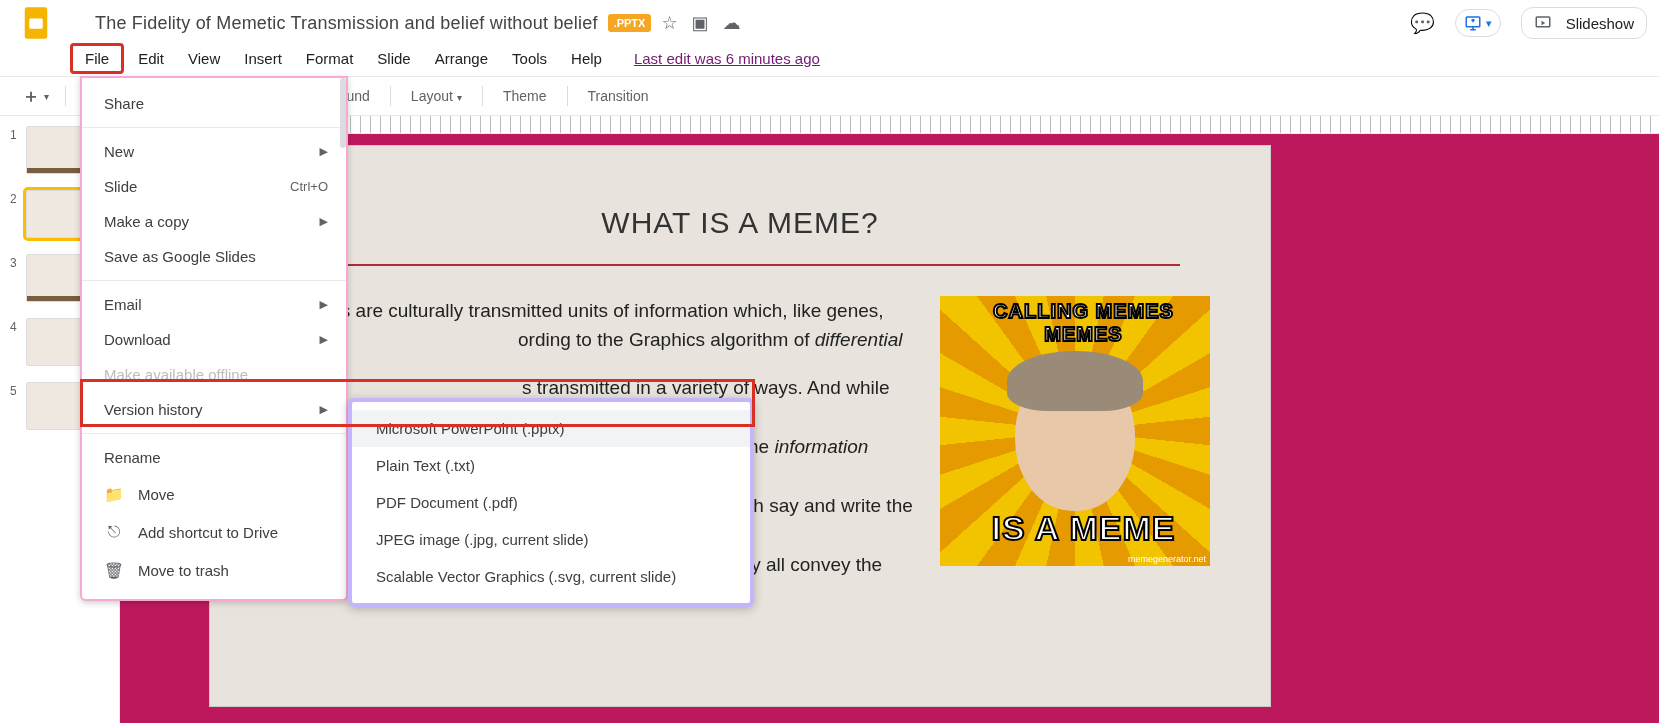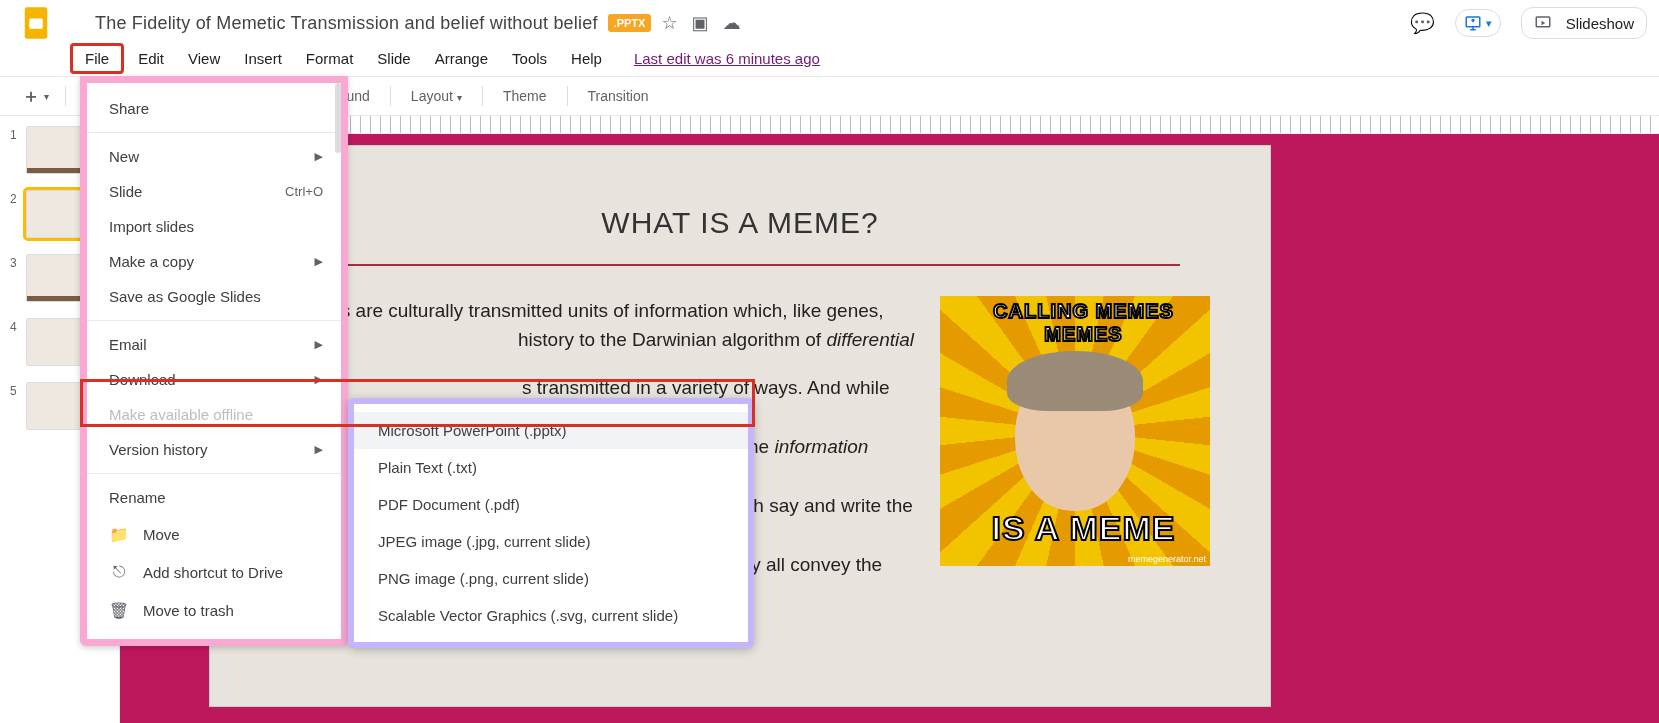--- a/index.html
+++ b/index.html
@@ -54,33 +54,33 @@
   .meme-img { width:270px; height:270px; position:relative; background:#f2c400; overflow:hidden; font-family:Impact,"Arial Black",sans-serif; color:#fff; text-align:center; }
   .rays { position:absolute; inset:0; background: repeating-conic-gradient(#f2c400 0deg 12deg,#e59b00 12deg 24deg); }
   .face { position:absolute; left:50%; top:52%; transform:translate(-50%,-50%); width:120px; height:150px; background:#e8c8a8; border-radius:50% 50% 48% 48%; }
   .hair { position:absolute; top:-10px; left:-8px; right:-8px; height:60px; background:#9a8a78; border-radius:50% 50% 30% 30%; }
   .meme-top,.meme-bot { position:absolute; left:17px; right:0; font-size:22px; letter-spacing:1px; -webkit-text-stroke:2px #000; font-weight:bold; }
   .meme-top { top:4px; font-size:20px; }
   .meme-bot { bottom:18px; font-size:34px; }
   .meme-wm { position:absolute; right:4px; bottom:2px; font-size:9px; color:#fff; font-family:Arial; -webkit-text-stroke:0; letter-spacing:0;text-align:right; }
 
   
-  .dropdown { position:absolute; top:76px; left:80px; width:268px; background:#fff; border:7px solid #f9a8d4; box-shadow:0 2px 6px rgba(0,0,0,.2); border-radius:0 0 6px 6px; padding:8px 0 10px; z-index:50; font-size:15px; color:#3c4043; }
+  .dropdown { position:absolute; top:76px; left:80px; width:268px; background:#fff; border:2px solid #f9a8d4; box-shadow:0 2px 6px rgba(0,0,0,.2); border-radius:0 0 6px 6px; padding:8px 0 10px; z-index:50; font-size:15px; color:#3c4043; }
   .dd-scroll { position:absolute; top:0; right:0; width:6px; height:100%; background:transparent; }
   .dd-scroll::before { content:""; position:absolute; top:0; right:0; width:6px; height:70px; background:#dadce0; border-radius:3px; }
   .dd-item { display:flex; align-items:center; padding:9px 18px 9px 22px; cursor:pointer; position:relative; }
   .dd-item .arrow { margin-left:auto; color:#5f6368; font-size:11px; }
   .dd-item .kbd { margin-left:auto; color:#5f6368; font-size:13px; }
   .dd-item.disabled { color:#bdbdbd; }
   .dd-sep { height:1px; background:#e8eaed; margin:6px 0; }
   .dd-icon { width:20px; height:20px; margin-right:14px; color:#5f6368; display:flex; align-items:center; justify-content:center; font-size:16px; }
   .dd-noicon { padding-left:22px; }
 
   
-  .submenu { position:absolute; top:398px; left:348px; width:406px; background:#fff; border:6px solid #c4b5fd; box-shadow:0 2px 10px rgba(0,0,0,.25); border-radius:6px; padding:8px 0; z-index:60; font-size:15px; color:#3c4043; }
+  .submenu { position:absolute; top:398px; left:348px; width:406px; background:#fff; border:4px solid #c4b5fd; box-shadow:0 2px 10px rgba(0,0,0,.25); border-radius:6px; padding:8px 0; z-index:60; font-size:15px; color:#3c4043; }
   .sm-item { padding:10px 24px; cursor:pointer; }
   .sm-item.hovered { background:#f1f3f4; }
 
   
   .hl-box { position:absolute; border:3px solid #d93025; z-index:70; pointer-events:none; }
   .hl-download { top:379px; left:80px; width:675px; height:48px; }
 
 </style>
 </head>
 <body>
@@ -208,21 +208,21 @@
       </div>
   </div>
   <div class="canvas-wrap">
     <div class="ruler-h"></div>
     <div class="slide-stage">
       <div class="slide-title">WHAT IS A MEME?</div>
       <div class="slide-hr"></div>
       <div class="slide-body">
         <div class="slide-text">
           <p><span>Memes are culturally transmitted units of information which, like genes, </span><br>
-             <span style="padding-left:230px">history to the Darwinian algorithm of </span><em>differential</em></p>
+             <span style="padding-left:230px">ording to the Graphics algorithm of </span><em>differential</em></p>
           <p style="padding-left:252px;"><span>s transmitted in a variety of ways.  And while the </span><br>
              <span>ransmission may change, the </span><em>information</em><span> remains </span><br>
              <span>ged. For example, I can both say and write the word </span><br>
              <span>aw a picture of one, but they all convey the concept</span></p>
         </div>
         <div class="meme-img">
           <div class="rays"></div>
           <div class="face">
               <div class="hair"></div>
             </div>
@@ -243,23 +243,20 @@
   <div class="dd-sep"></div>
   <div class="dd-item dd-noicon">
       <span>New</span>
       <span class="arrow">▶</span>
     </div>
   <div class="dd-item dd-noicon">
       <span>Slide</span>
       <span class="kbd">Ctrl+O</span>
     </div>
   <div class="dd-item dd-noicon">
-      <span>Import slides</span>
-    </div>
-  <div class="dd-item dd-noicon">
       <span>Make a copy</span>
       <span class="arrow">▶</span>
     </div>
   <div class="dd-item dd-noicon">
       <span>Save as Google Slides</span>
     </div>
   <div class="dd-sep"></div>
   <div class="dd-item dd-noicon">
       <span>Email</span>
       <span class="arrow">▶</span>
@@ -291,17 +288,16 @@
       <span class="dd-icon">🗑</span>
       <span>Move to trash</span>
     </div>
 </div>
 
 <div class="submenu">
   <div class="sm-item hovered">Microsoft PowerPoint (.pptx)</div>
   <div class="sm-item">Plain Text (.txt)</div>
   <div class="sm-item">PDF Document (.pdf)</div>
   <div class="sm-item">JPEG image (.jpg, current slide)</div>
-  <div class="sm-item">PNG image (.png, current slide)</div>
   <div class="sm-item">Scalable Vector Graphics (.svg, current slide)</div>
 </div>
 
 <div class="hl-box hl-download"></div>
 
 </body></html>

